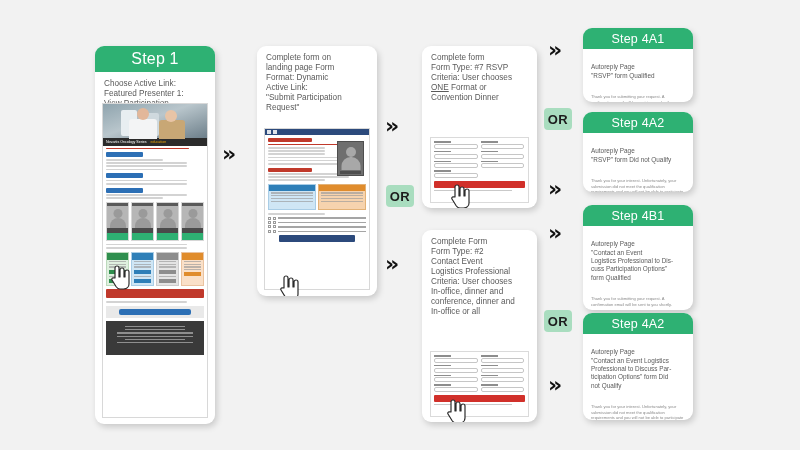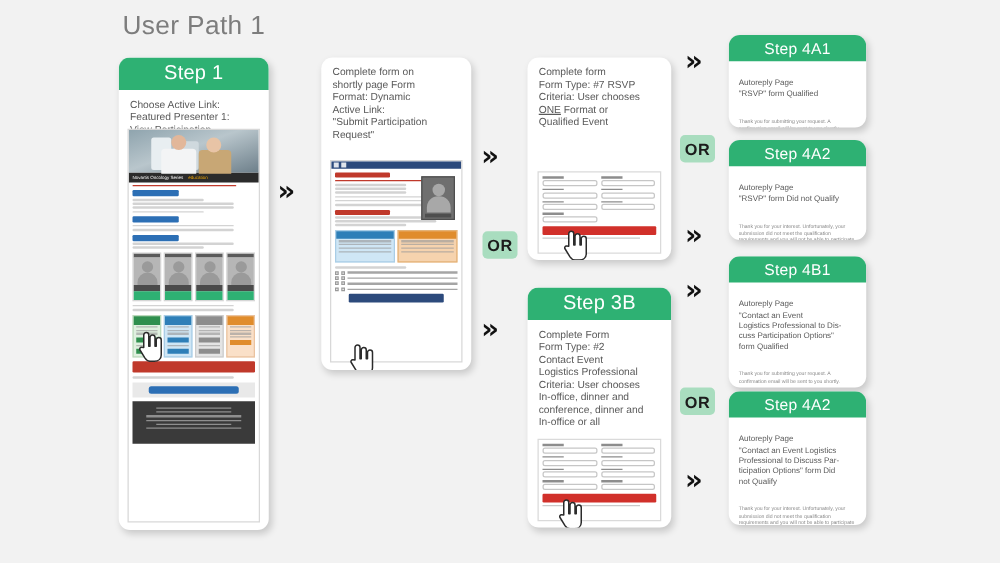--- a/index.html
+++ b/index.html
@@ -160,21 +160,20 @@
 
   
   .cursor{position:absolute;width:22px;height:26px;}
   .cursor svg{display:block;}
 </style>
 </head>
 <body>
 
 <div class="canvas">
 
-  <div class="page-title">User Path 1</div>
 
   <div class="card big" style="left:95px;top:46px;width:120px;height:378px;">
     <div class="card-head">Step 1</div>
     <div class="card-body">Choose Active Link:
 Featured Presenter 1:
 View Participation
 Options</div>
 
     <div class="mock m1">
       <div class="hero">
@@ -285,21 +284,21 @@
       <svg viewBox="0 0 22 26" width="22" height="26">
         <path d="M7 2c1.1 0 2 .9 2 2v9h1V6c0-1.1.9-2 2-2s2 .9 2 2v7h1V8c0-1.1.9-2 2-2s2 .9 2 2v12c0 3-2.3 5-5.5 5H10c-2 0-3-1-4-2.5L2 16c-.6-1 .1-2.3 1.3-2.2L5 14V4c0-1.1.9-2 2-2z" fill="#ffffff" stroke="#2b2b2b" stroke-width="1.2" stroke-linejoin="round"></path>
       </svg>
     </div>
   </div>
 
   <div class="chev" style="left:222px;top:143px;">»</div>
 
   <div class="card big" style="left:257px;top:46px;width:120px;height:250px;">
     <div class="card-body">Complete form on
-shortly page Form
+landing page Form
 Format:  Dynamic
 Active Link:
 "Submit Participation
 Request"</div>
 
     <div class="mock m2">
       <div class="navbar">
           <i></i>
           <i></i>
           <span>&nbsp;</span>
@@ -373,21 +372,21 @@
   <div class="or" style="left:386px;top:185px;">OR</div>
 
   <div class="chev" style="left:385px;top:253px;">»</div>
 
   <div class="card mid" style="left:422px;top:46px;width:115px;height:162px;">
     <div class="card-body" style="white-space:normal;">
       <div>Complete form</div>
       <div>Form Type:  #7 RSVP</div>
       <div>Criteria:  User chooses</div>
       <div><span class="underline">ONE</span><span> Format or</span></div>
-      <div>Qualified Event</div>
+      <div>Convention Dinner</div>
     </div>
 
     <div class="mock m3">
       <div class="fgrid">
         <div class="fld">
             <div class="lb"></div>
             <div class="inp"></div>
           </div>
         <div class="fld">
             <div class="lb"></div>
@@ -419,21 +418,20 @@
     </div>
 
     <div class="cursor" style="left:28px;top:137px;">
       <svg viewBox="0 0 22 26" width="22" height="26">
         <path d="M7 2c1.1 0 2 .9 2 2v9h1V6c0-1.1.9-2 2-2s2 .9 2 2v7h1V8c0-1.1.9-2 2-2s2 .9 2 2v12c0 3-2.3 5-5.5 5H10c-2 0-3-1-4-2.5L2 16c-.6-1 .1-2.3 1.3-2.2L5 14V4c0-1.1.9-2 2-2z" fill="#ffffff" stroke="#2b2b2b" stroke-width="1.2" stroke-linejoin="round"></path>
       </svg>
     </div>
   </div>
 
   <div class="card mid" style="left:422px;top:230px;width:115px;height:192px;">
-    <div class="card-head">Step 3B</div>
     <div class="card-body">Complete Form
 Form Type:  #2
 Contact Event
 Logistics Professional
 Criteria:  User chooses
 In-office, dinner and
 conference, dinner and
 In-office or all</div>
 
     <div class="mock m3">

